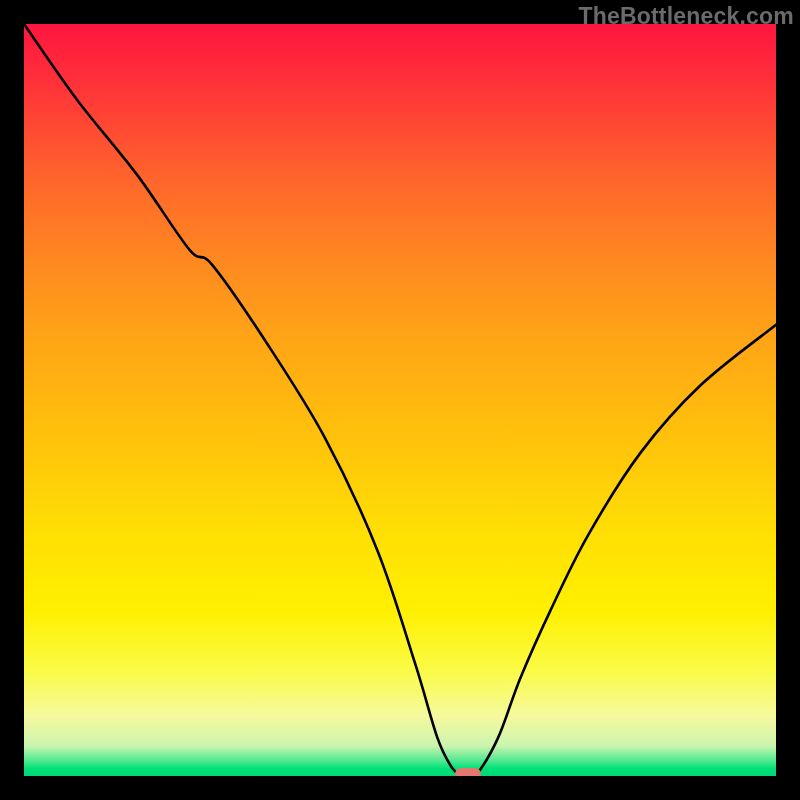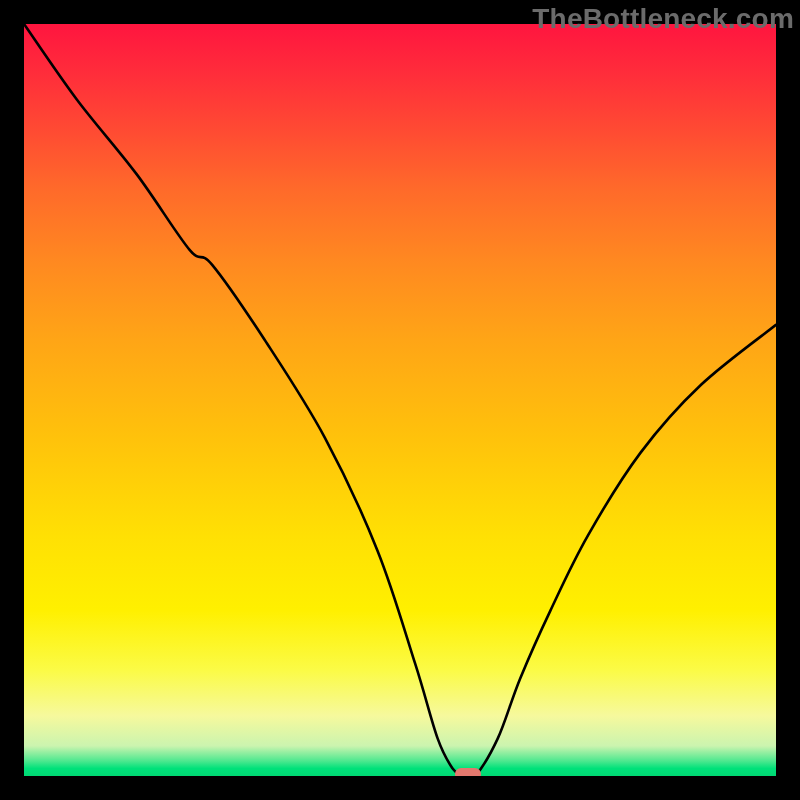--- a/index.html
+++ b/index.html
@@ -47,21 +47,21 @@
   }
   .curve-svg {
     position: absolute;
     inset: 0;
   }
   .watermark {
     position: absolute;
     top: 3px;
     right: 6px;
     font-family: Arial, Helvetica, sans-serif;
-    font-size: 28px;
+    font-size: 23px;
     font-weight: 600;
     color: #6b6b6b;
     letter-spacing: 0.2px;
   }
   .marker {
     position: absolute;
     width: 26px;
     height: 12px;
     background: #e2786e;
     border-radius: 6px;

